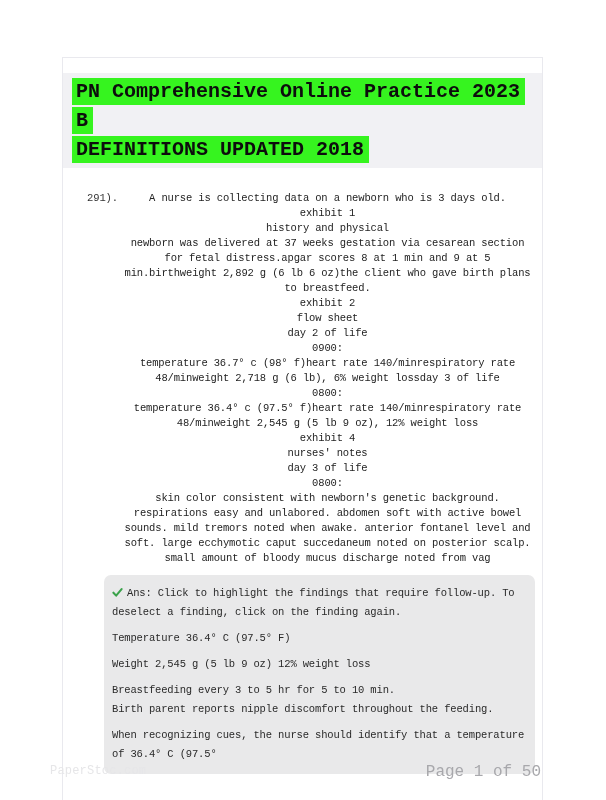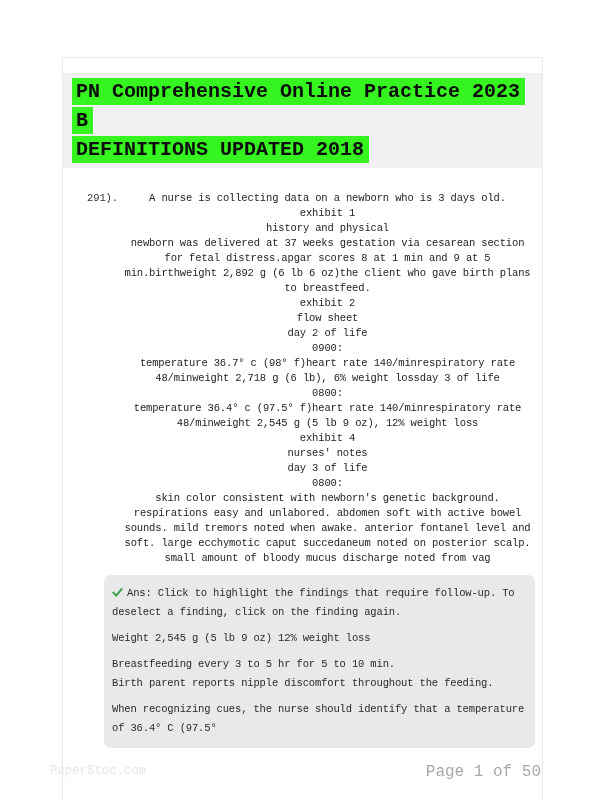--- a/index.html
+++ b/index.html
@@ -128,20 +128,23 @@
     </div>
 
     <div class="answer-box">
       <div class="ans-p">
         <span class="check"><svg viewBox="0 0 24 22" xmlns="http://www.w3.org/2000/svg">
               <path d="M3 12.5 L9 19 L21 4.5" fill="none" stroke="#3aa24a" stroke-width="4.5" stroke-linecap="round" stroke-linejoin="round"></path>
             </svg></span><span>Ans: Click to highlight the findings that require follow-up. To deselect a finding, click on the finding again.</span>
       </div>
       <div>
           <div class="ans-p">
+            <div>Temperature 36.4° C (97.5° F)</div>
+          </div>
+          <div class="ans-p">
             <div>Weight 2,545 g (5 lb 9 oz) 12% weight loss</div>
           </div>
           <div class="ans-p">
             <div>Breastfeeding every 3 to 5 hr for 5 to 10 min.</div>
             <div>Birth parent reports nipple discomfort throughout the feeding.</div>
           </div>
           <div class="ans-p">
             <div>When recognizing cues, the nurse should identify that a temperature of 36.4° C (97.5°</div>
           </div>
         </div>

